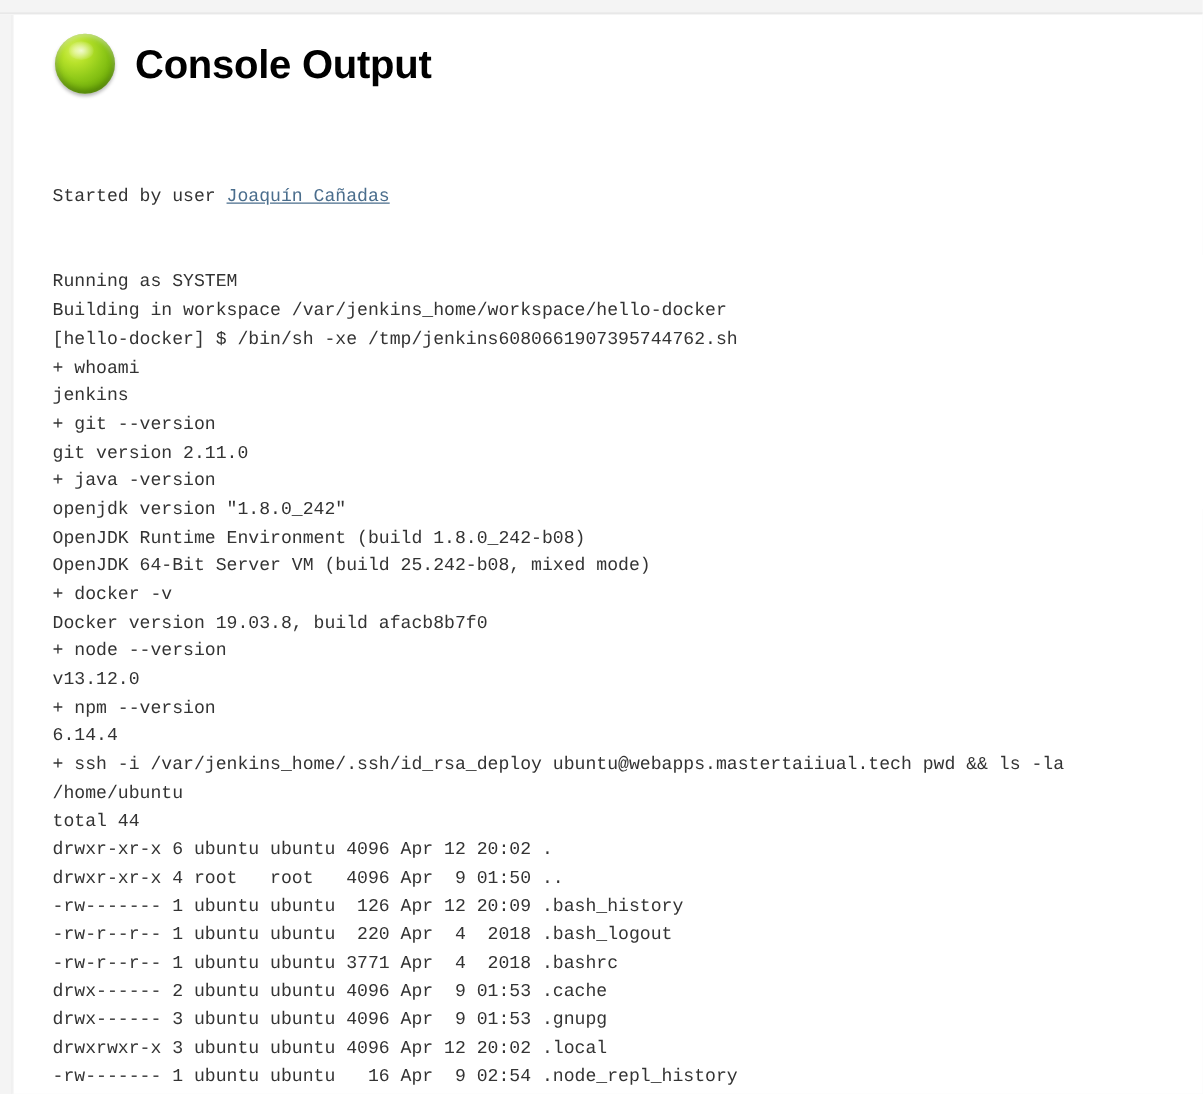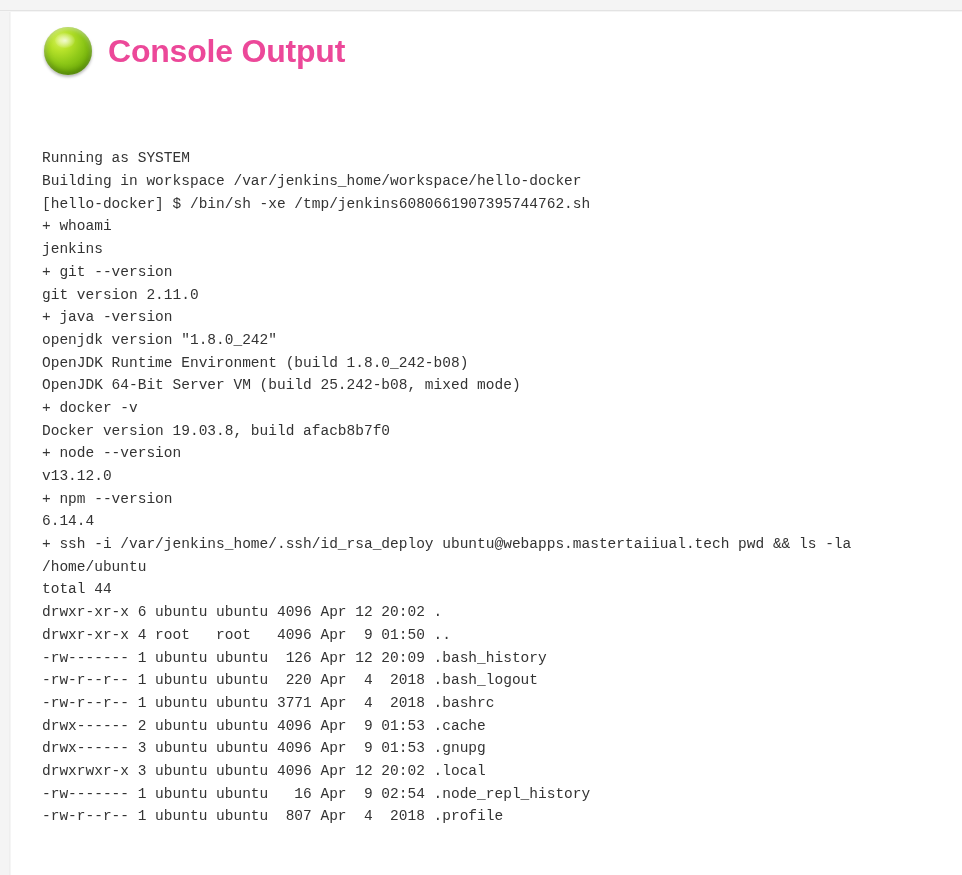--- a/index.html
+++ b/index.html
@@ -80,21 +80,21 @@
     width: 42%;
     height: 32%;
     border-radius: 50%;
     background: radial-gradient(ellipse at center, rgba(255,255,255,0.75) 0%, rgba(255,255,255,0.08) 70%, rgba(255,255,255,0) 100%);
   }
 
   .page-title {
     margin-left: 16px;
     font-size: 32px;
     font-weight: bold;
-    color: #ec4899;
+    color: #000000;
     letter-spacing: -0.2px;
     white-space: nowrap;
   }
 
   .console {
     position: absolute;
     left: 31px;
     top: 90px;
     right: 0;
     font-family: "Liberation Mono", monospace;
@@ -122,16 +122,17 @@
 <div class="left-gutter"></div>
 
 <div class="page">
 
   <div class="page-header">
     <div class="status-ball"></div>
     <div class="page-title">Console Output</div>
   </div>
 
   <div class="console" style="color: rgb(51, 51, 51);">
+    <div class="line"><span>Started by user </span><span class="userlink" style="color: rgb(74, 109, 140);">Joaquín Cañadas</span></div>
     <div id="console-lines"><div class="line">Running as SYSTEM</div><div class="line">Building in workspace /var/jenkins_home/workspace/hello-docker</div><div class="line">[hello-docker] $ /bin/sh -xe /tmp/jenkins6080661907395744762.sh</div><div class="line">+ whoami</div><div class="line">jenkins</div><div class="line">+ git --version</div><div class="line">git version 2.11.0</div><div class="line">+ java -version</div><div class="line">openjdk version "1.8.0_242"</div><div class="line">OpenJDK Runtime Environment (build 1.8.0_242-b08)</div><div class="line">OpenJDK 64-Bit Server VM (build 25.242-b08, mixed mode)</div><div class="line">+ docker -v</div><div class="line">Docker version 19.03.8, build afacb8b7f0</div><div class="line">+ node --version</div><div class="line">v13.12.0</div><div class="line">+ npm --version</div><div class="line">6.14.4</div><div class="line">+ ssh -i /var/jenkins_home/.ssh/id_rsa_deploy ubuntu@webapps.mastertaiiual.tech pwd &amp;&amp; ls -la</div><div class="line">/home/ubuntu</div><div class="line">total 44</div><div class="line">drwxr-xr-x 6 ubuntu ubuntu 4096 Apr 12 20:02 .</div><div class="line">drwxr-xr-x 4 root   root   4096 Apr  9 01:50 ..</div><div class="line">-rw------- 1 ubuntu ubuntu  126 Apr 12 20:09 .bash_history</div><div class="line">-rw-r--r-- 1 ubuntu ubuntu  220 Apr  4  2018 .bash_logout</div><div class="line">-rw-r--r-- 1 ubuntu ubuntu 3771 Apr  4  2018 .bashrc</div><div class="line">drwx------ 2 ubuntu ubuntu 4096 Apr  9 01:53 .cache</div><div class="line">drwx------ 3 ubuntu ubuntu 4096 Apr  9 01:53 .gnupg</div><div class="line">drwxrwxr-x 3 ubuntu ubuntu 4096 Apr 12 20:02 .local</div><div class="line">-rw------- 1 ubuntu ubuntu   16 Apr  9 02:54 .node_repl_history</div><div class="line">-rw-r--r-- 1 ubuntu ubuntu  807 Apr  4  2018 .profile</div></div>
   </div>
 
 </div>
 
 </body></html>

